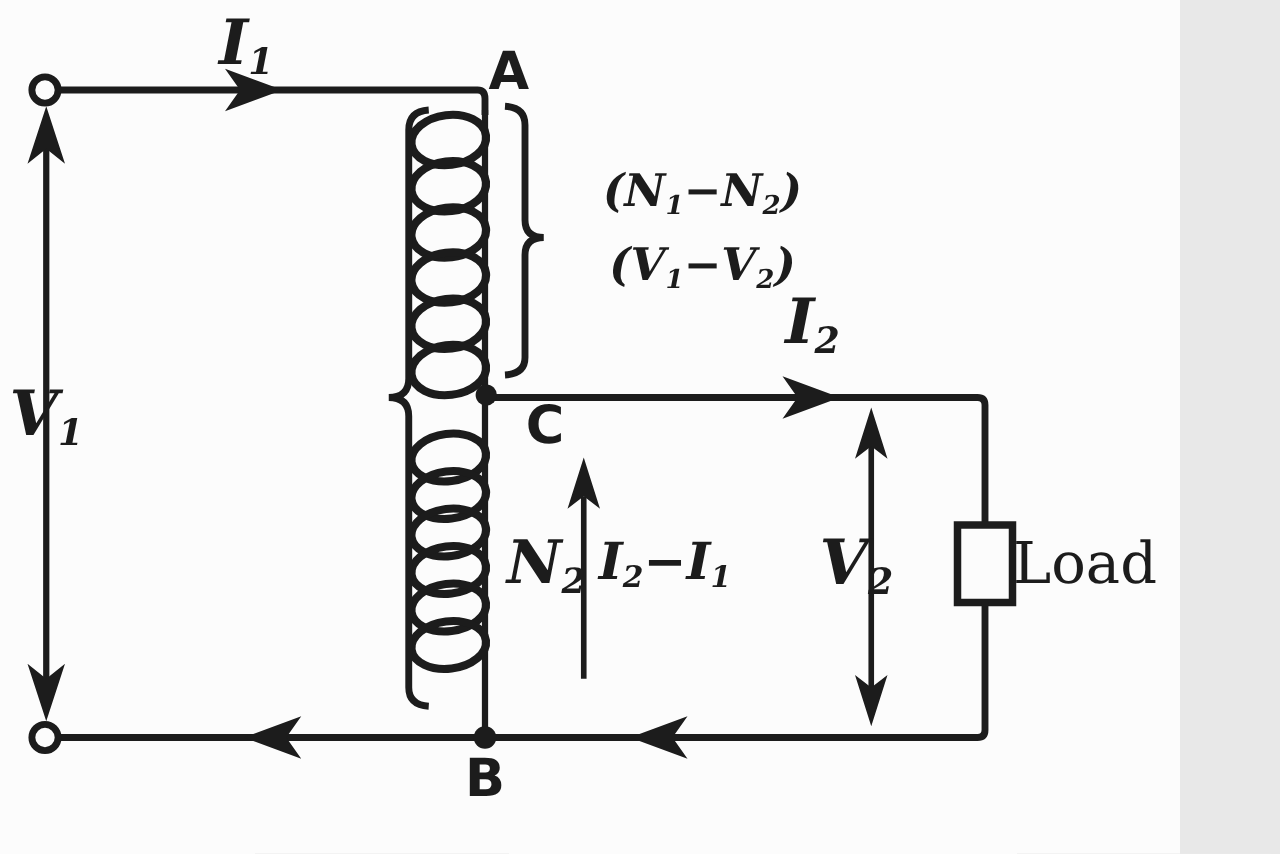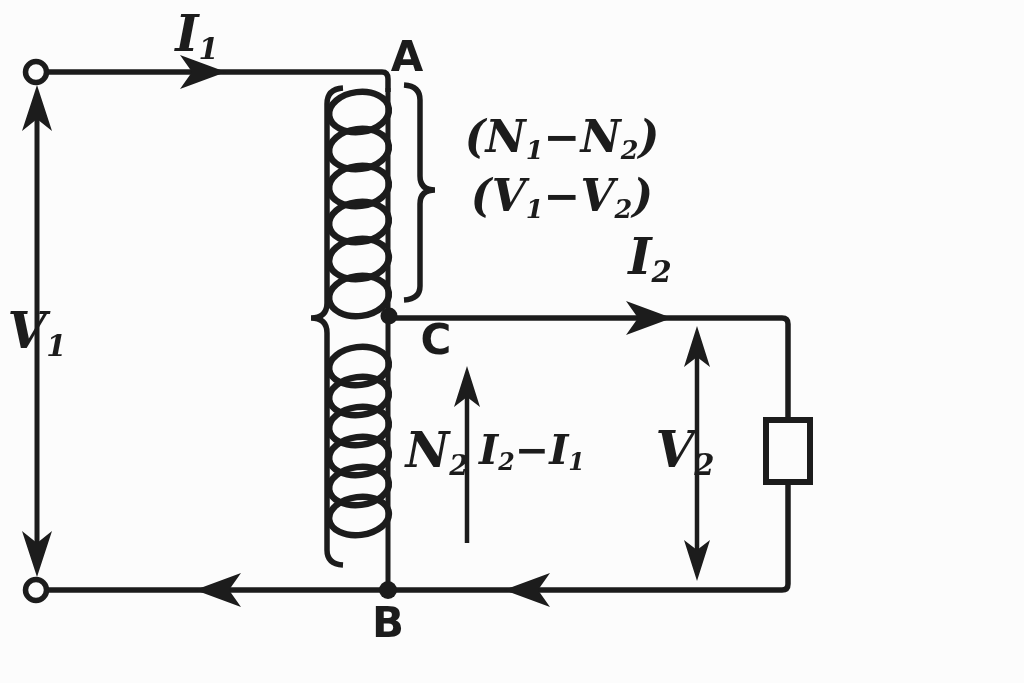--- a/index.html
+++ b/index.html
@@ -1,37 +1,37 @@
 <!DOCTYPE html>
 <html style="--ink: #1c1c1c; --bg: #fcfcfc;"><head>
 <meta charset="utf-8">
 <style>
   :root { --ink:#1c1c1c; --bg:#fcfcfc; }
   html,body { margin:0; padding:0; background:#e8e8e8; }
   .stage {
-    position:relative; width:1024px; height:683px;
+    position:relative; width:944px; height:683px;
     background:var(--bg); overflow:hidden;
     font-family:"DejaVu Serif", serif; color:var(--ink);text-align:center;
   }
   svg.wires { position:absolute; left:0; top:0; width:1024px; height:683px; }
   svg.wires .stroke { stroke:var(--ink); fill:none; }
   svg.wires .fill   { fill:var(--ink); stroke:none; }
   svg.wires .open   { fill:var(--bg); stroke:var(--ink); }
 
   .lbl {
     position:absolute; transform:translate(-50%,-50%);
     white-space:nowrap; line-height:1; color:var(--ink);
   }
   .math { font-family:"DejaVu Serif", serif; font-style:italic; font-weight:bold; }
   .math sub, .expr sub {
     font-size:58%; line-height:0; font-style:italic;
     vertical-align:baseline; position:relative; top:0.27em;
   }
   .big  { font-size:50px; }
-  .expr { font-size:44px; font-family:"DejaVu Serif", serif; font-style:italic; font-weight:bold; }
+  .expr { font-size:36px; font-family:"DejaVu Serif", serif; font-style:italic; font-weight:bold;margin-top:16px; }
   .node { font-family:"DejaVu Sans", sans-serif; font-weight:bold; font-style:normal; font-size:42px; }
   .plain{ font-family:"DejaVu Serif", serif; font-style:normal; font-weight:normal; font-size:46px; }
 </style>
 </head>
 <body>
 
 <div class="stage">
 
   <svg class="wires" viewBox="0 0 1024 683">
 
@@ -112,14 +112,15 @@
   <div class="lbl expr" style="left:562px; top:196px;"><span>(V</span><sub>1</sub><span>−V</span><sub>2</sub><span>)</span></div>
 
   <div class="lbl math big" style="left:650px; top:257px;"><span>I</span><sub>2</sub></div>
 
   <div class="lbl math" style="left:437px; top:450px; font-size:48px;"><span>N</span><sub>2</sub></div>
 
   <div class="lbl math" style="left:532px; top:450px; font-size:41px;"><span>I</span><sub>2</sub><span>−I</span><sub>1</sub></div>
 
   <div class="lbl math big" style="left:685px; top:450px;"><span>V</span><sub>2</sub></div>
 
+  <div class="lbl plain" style="left:868px; top:450px;">Load</div>
 
 </div>
 
 </body></html>

